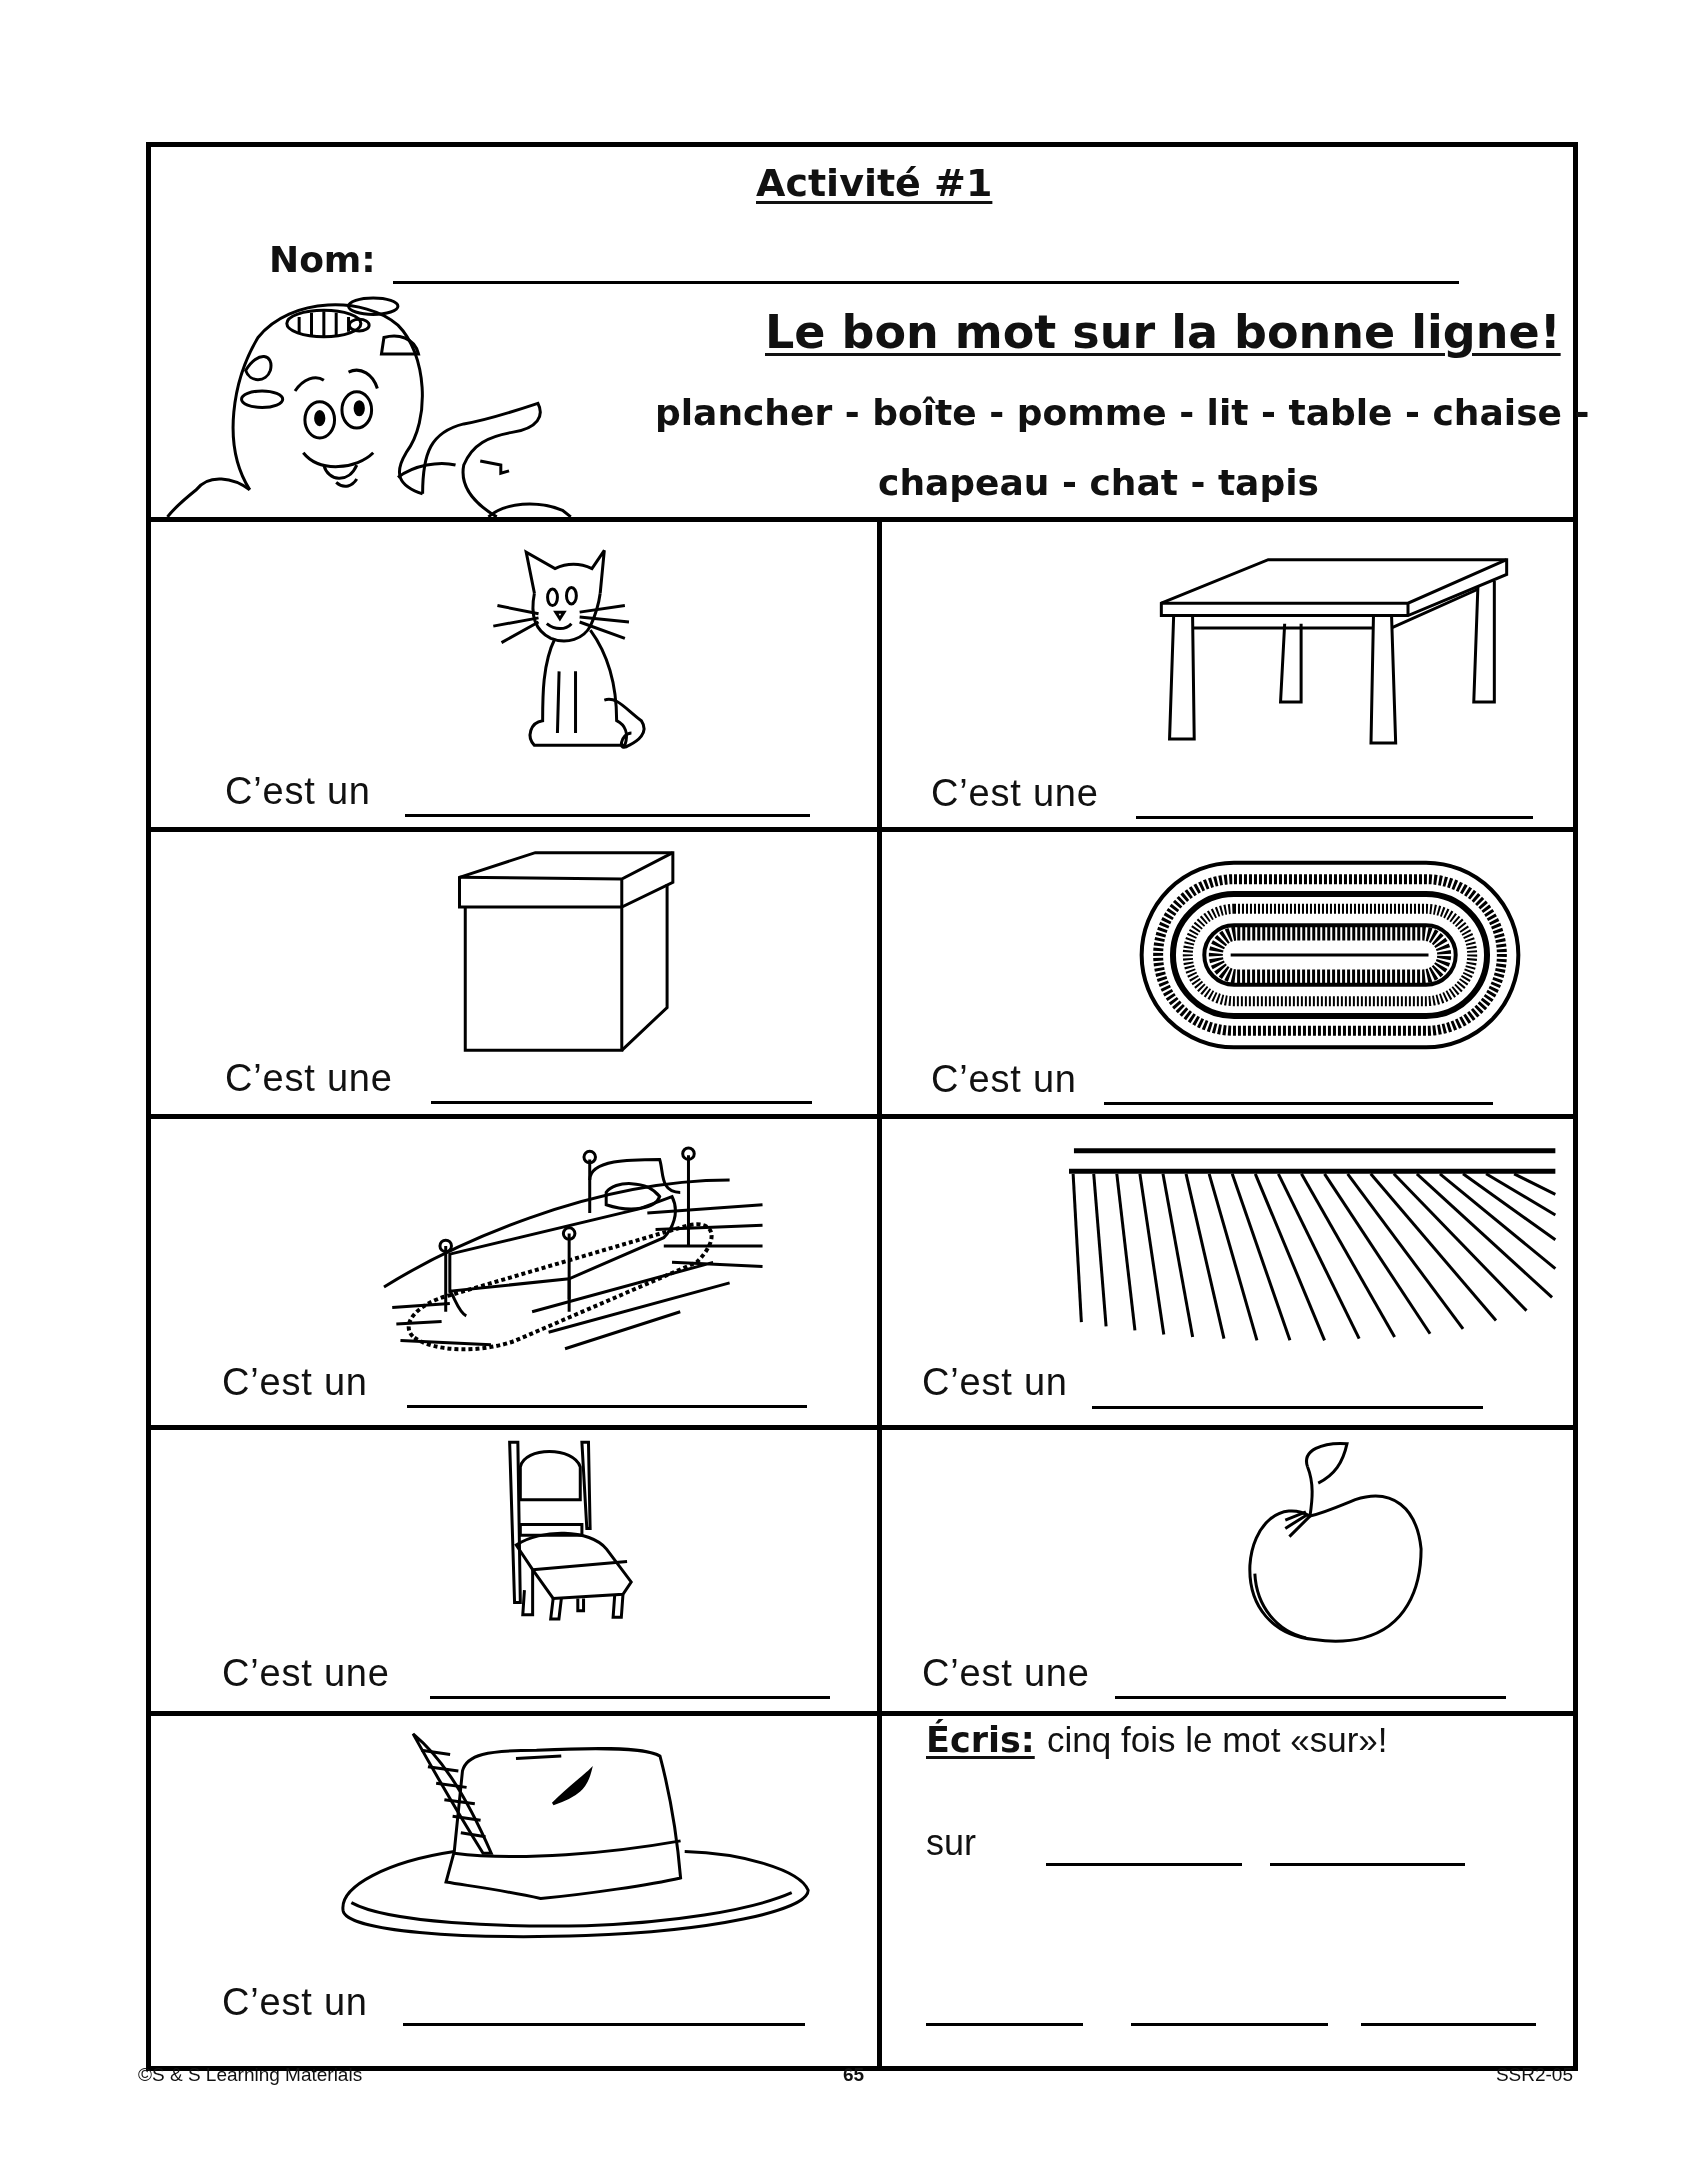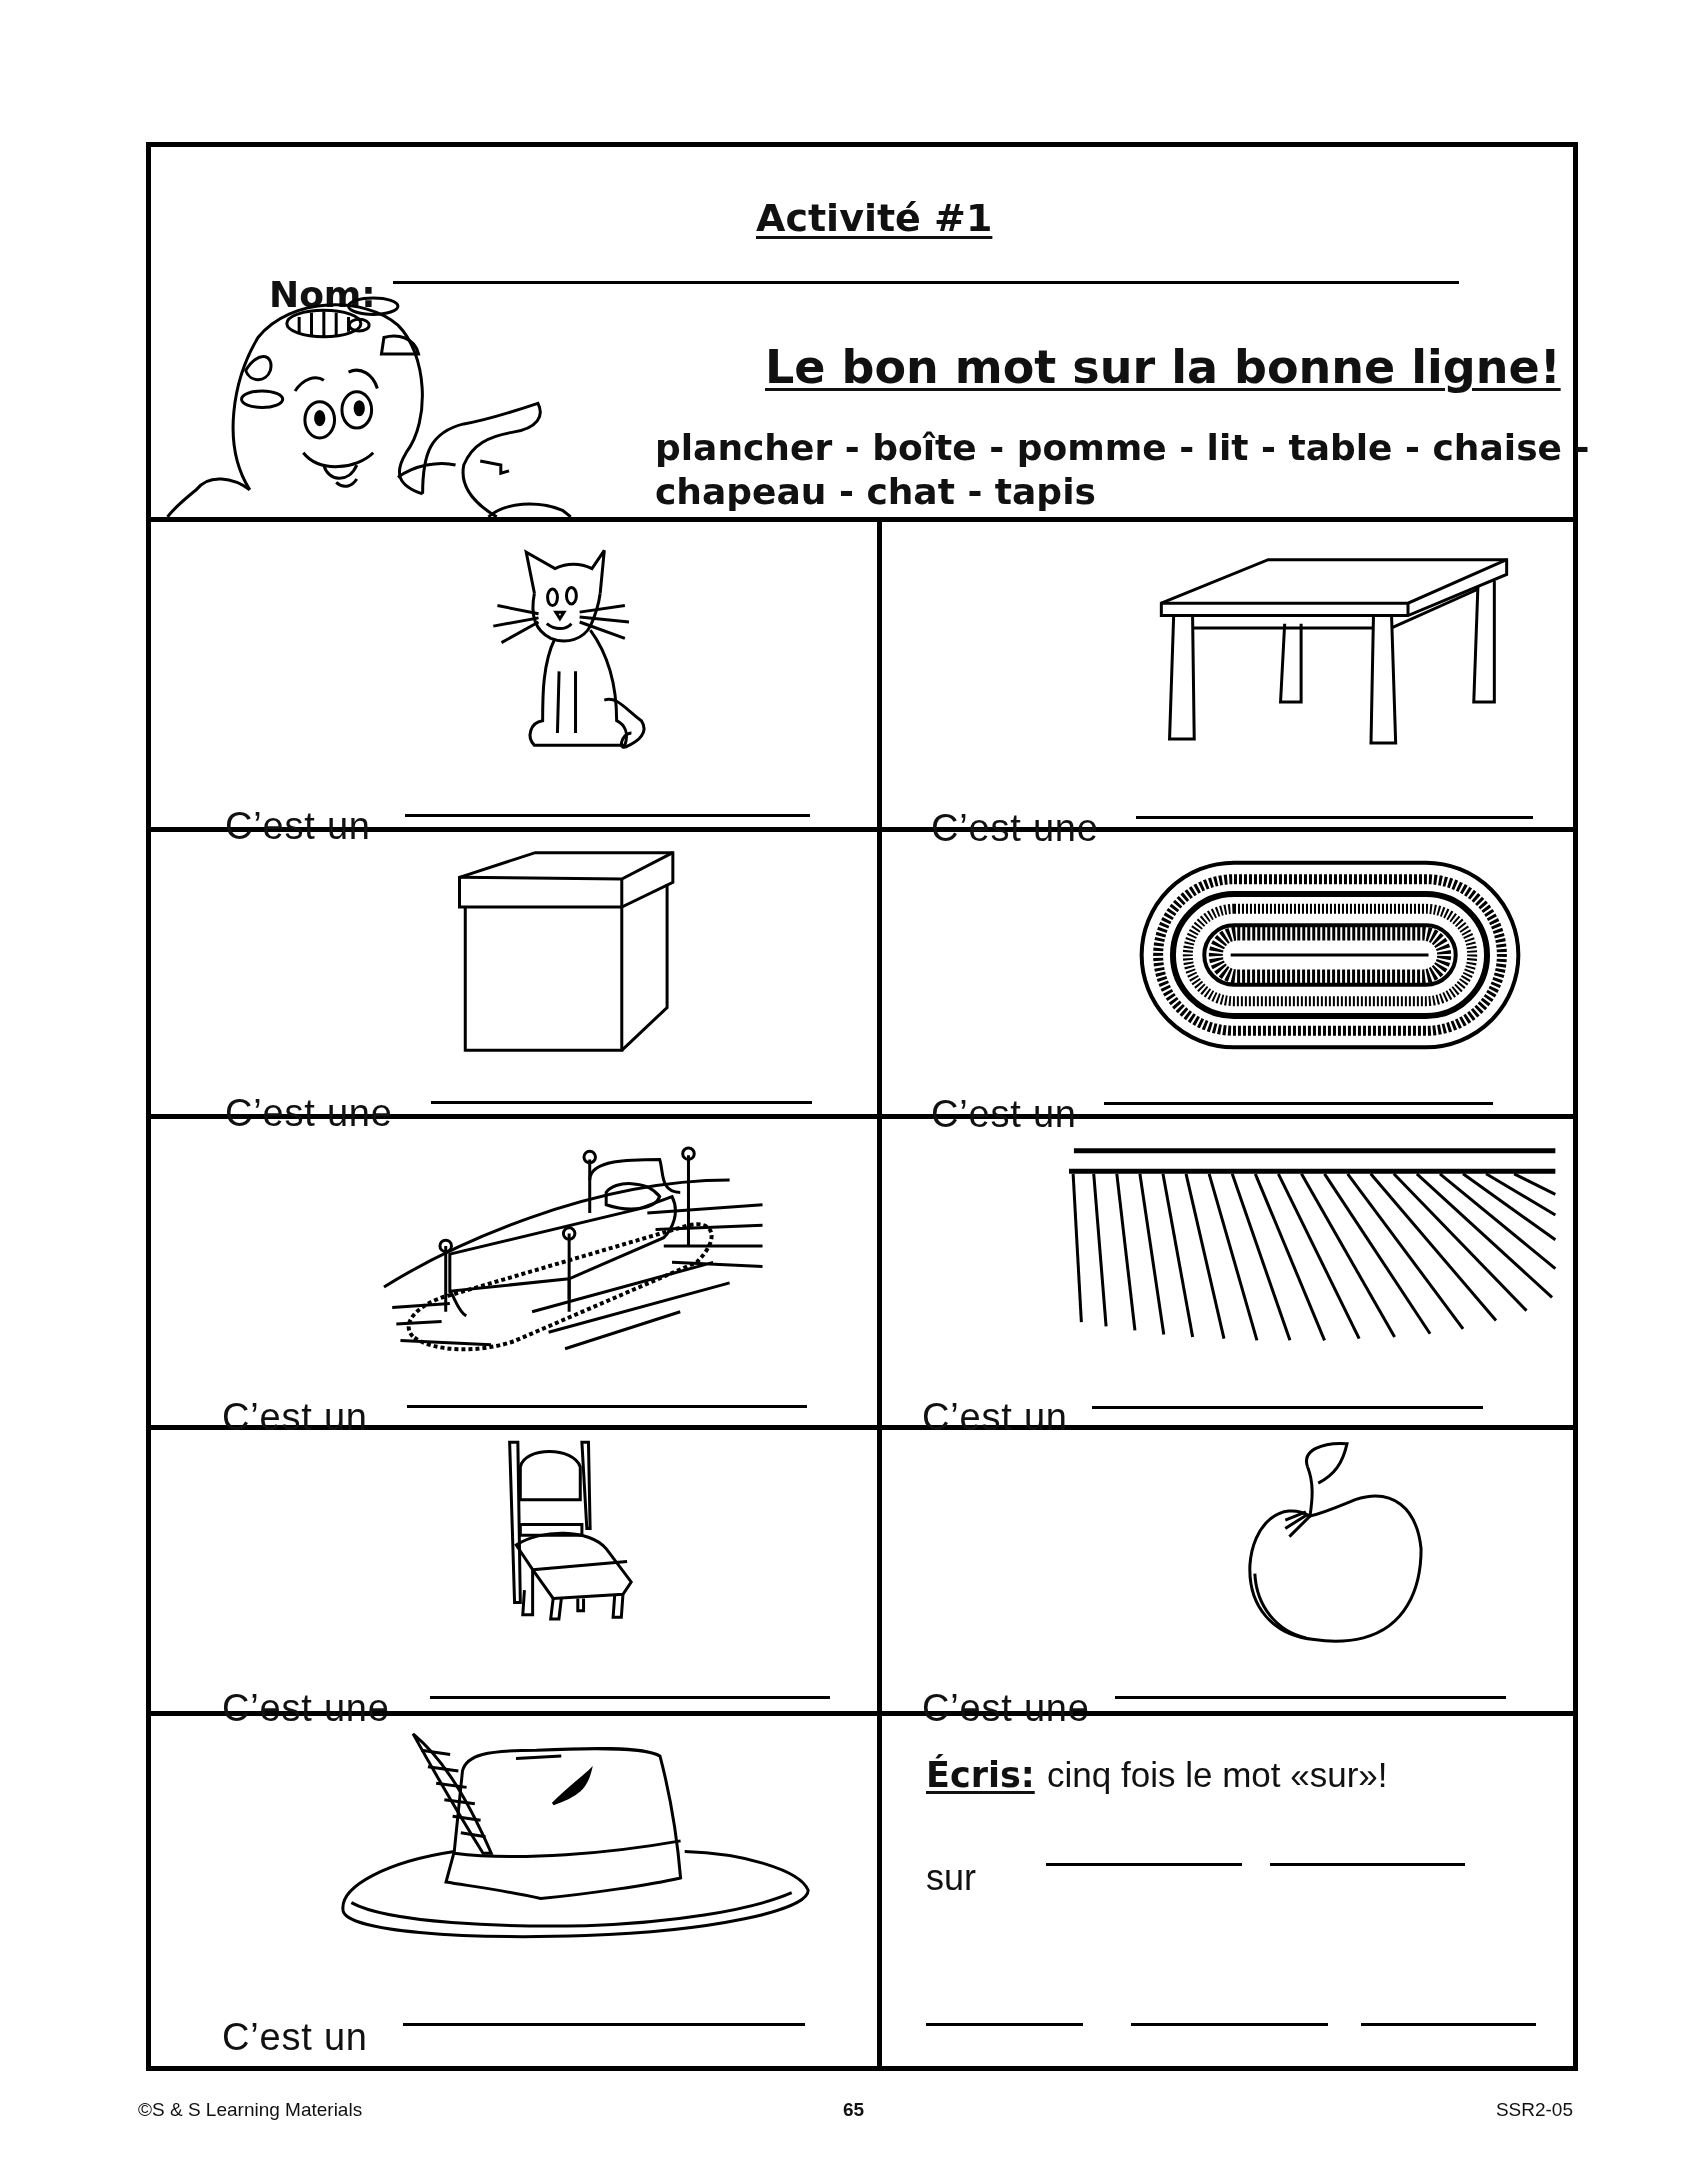--- a/index.html
+++ b/index.html
@@ -1,17 +1,17 @@
 <!DOCTYPE html>
 <html style="font-size:13px"><head>
 <meta charset="utf-8">
 <style>
   html, body { margin:0; padding:0; background:#ffffff; }
   body { width:1687px; height:2183px; position:relative; overflow:hidden; color:#111; font-family:"DejaVu Sans", sans-serif; }
-  .abs { position:absolute;margin-top:35px; }
+  .abs { position:absolute; }
   .frame { position:absolute; left:146px; top:142px; width:1432px; height:1929px; border:5px solid #000; box-sizing:border-box; }
   .hline { position:absolute; height:5px; background:#000; }
   .vline { position:absolute; width:5px; background:#000; }
   .title { font-weight:bold; text-decoration:underline; text-decoration-thickness:3.3px; text-underline-offset:5px; white-space:nowrap; }
   .label { font-family:"Liberation Sans", sans-serif; font-size:38px; white-space:nowrap; letter-spacing:0.8px; }
   .wline { position:absolute; height:2.5px; background:#000; }
   .words { font-weight:bold; font-size:36px; white-space:nowrap; font-family:"DejaVu Sans", sans-serif; }
   svg { position:absolute; overflow:visible; }
   svg * { vector-effect:non-scaling-stroke; }
   .footer { font-family:"Liberation Sans", sans-serif; font-size:19px; white-space:nowrap; }
@@ -26,21 +26,21 @@
 <div class="hline" style="left:146px; top:1425px; width:1432px;"></div>
 <div class="hline" style="left:146px; top:1711px; width:1432px;"></div>
 <div class="vline" style="left:877px; top:517px; height:1554px;"></div>
 
 <div class="abs title" style="left:756px; top:161px; font-size:38px;">Activité #1</div>
 <div class="abs" style="left:269px; top:239px; font-size:36px; font-weight:bold;">Nom:</div>
 <div class="wline" style="left:393px; top:281px; width:1066px; height:3.3px;"></div>
 
 <div class="abs title" style="left:765px; top:305px; font-size:46px;">Le bon mot sur la bonne ligne!</div>
 <div class="abs words" style="left:655px; top:392px; width:887px; text-align:center;">plancher - boîte - pomme - lit - table - chaise -</div>
-<div class="abs words" style="left:655px; top:436px; width:887px; text-align:left;">chapeau - chat - tapis</div>
+<div class="abs words" style="left:655px; top:462px; width:887px; text-align:center;">chapeau - chat - tapis</div>
 
 <svg style="left:151px; top:288px;" width="428" height="229" viewBox="0 0 520 278" fill="none" stroke="#000" stroke-width="3">
   <path d="M120 245 C85 190 100 110 130 60 C170 10 260 10 300 45 C335 80 340 160 310 200 C295 225 300 240 330 250"></path>
   <path d="M120 245 C100 230 70 225 55 245 C30 265 20 278 20 278"></path>
   <ellipse cx="210" cy="43" rx="45" ry="16" stroke-width="3"></ellipse>
   <path d="M180 35 L180 55 M195 30 L195 58 M210 28 L210 60 M225 30 L225 58 M240 35 L240 53"></path>
   <ellipse cx="253" cy="45" rx="12" ry="7"></ellipse>
   <ellipse cx="270" cy="22" rx="30" ry="10"></ellipse>
   <path d="M283 60 C300 55 320 60 325 80 L280 80 Z"></path>
   <path d="M115 100 C130 75 150 80 145 100 C140 115 120 115 115 100 Z"></path>

